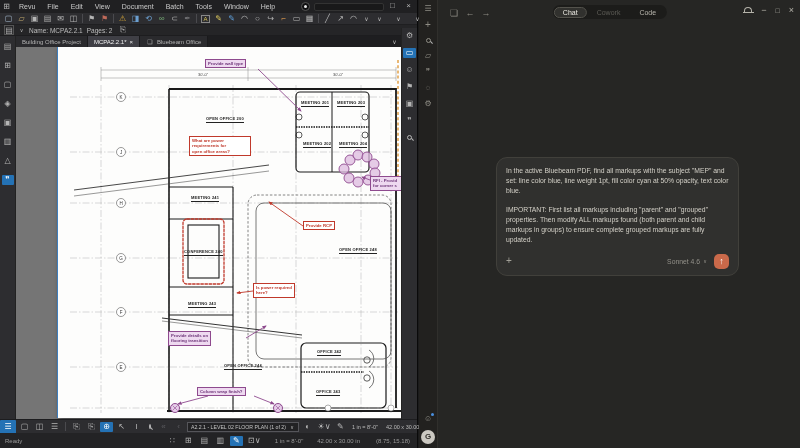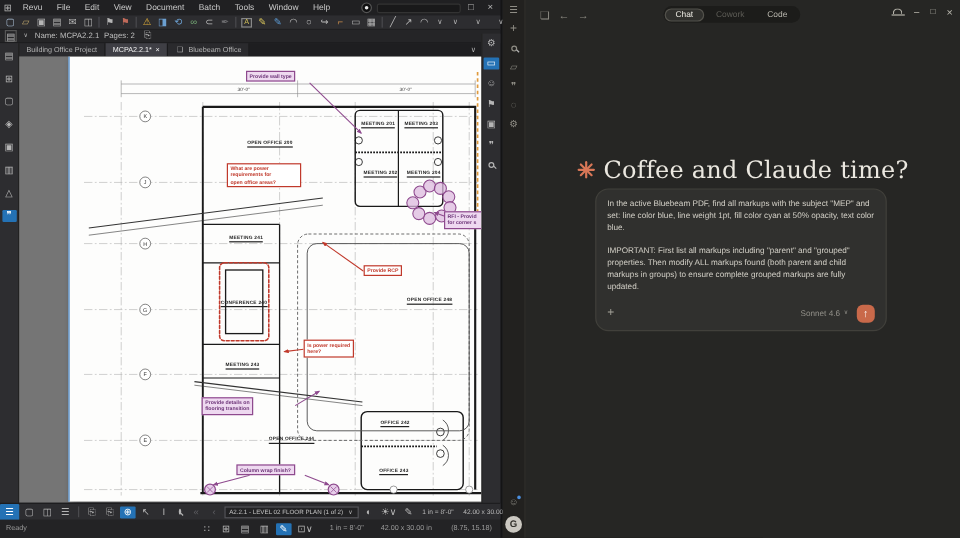--- a/index.html
+++ b/index.html
@@ -432,31 +432,20 @@
     <span class="pillseg">Cowork</span>
     <span class="pillseg code">Code</span>
   </div>
   <div id="cl-winbtns">
     <span class="hat"></span>
     <span>−</span>
     <span style="font-size:7px;">□</span>
     <span>×</span>
   </div>
 
-  <div id="cl-greeting">
-    <svg width="15" height="15" viewBox="0 0 20 20">
-      <g stroke="#d97757" stroke-width="2.4" stroke-linecap="round">
-        <line x1="10" y1="1.5" x2="10" y2="18.5"></line>
-          <line x1="1.5" y1="10" x2="18.5" y2="10"></line>
-        <line x1="4" y1="4" x2="16" y2="16"></line>
-          <line x1="4" y1="16" x2="16" y2="4"></line>
-      </g>
-    </svg>
-    <span class="t">Coffee and Claude time?</span>
-  </div>
 
   <div id="cl-card">
     <p>In the active Bluebeam PDF, find all markups with the subject "MEP" and set: line color blue, line weight 1pt, fill color cyan at 50% opacity, text color blue.</p>
     <p>IMPORTANT: First list all markups including "parent" and "grouped" properties. Then modify ALL markups found (both parent and child markups in groups) to ensure complete grouped markups are fully updated.</p>
     <div id="cl-card-bottom">
       <span id="plus-btn">+</span>
       <span id="model-sel">
         <span>Sonnet 4.6</span>
         <i class="ic" style="width:6px;font-size:5px;color:#93918a;">∨</i>
       </span>

